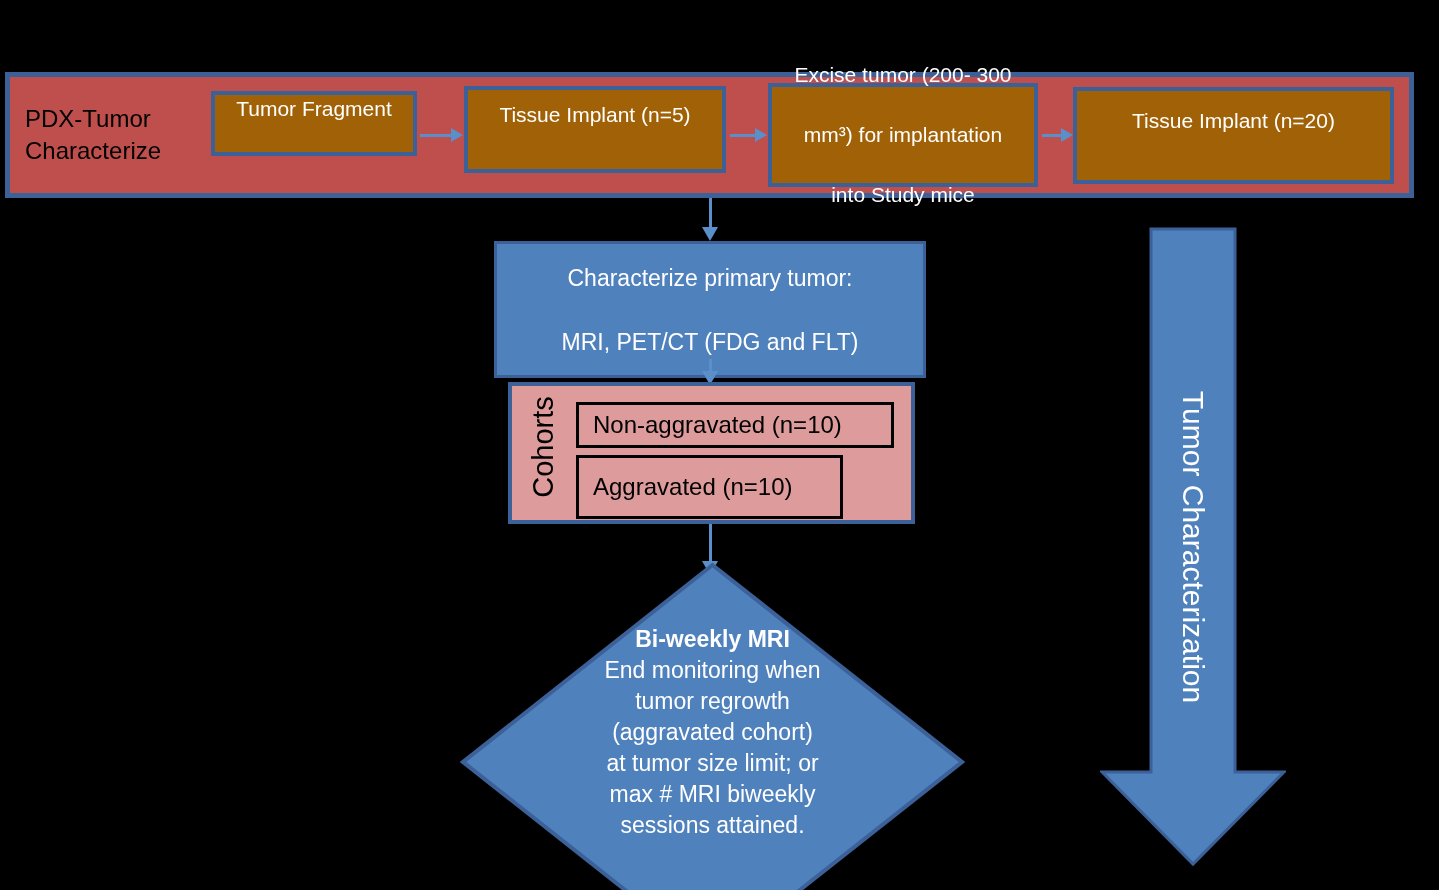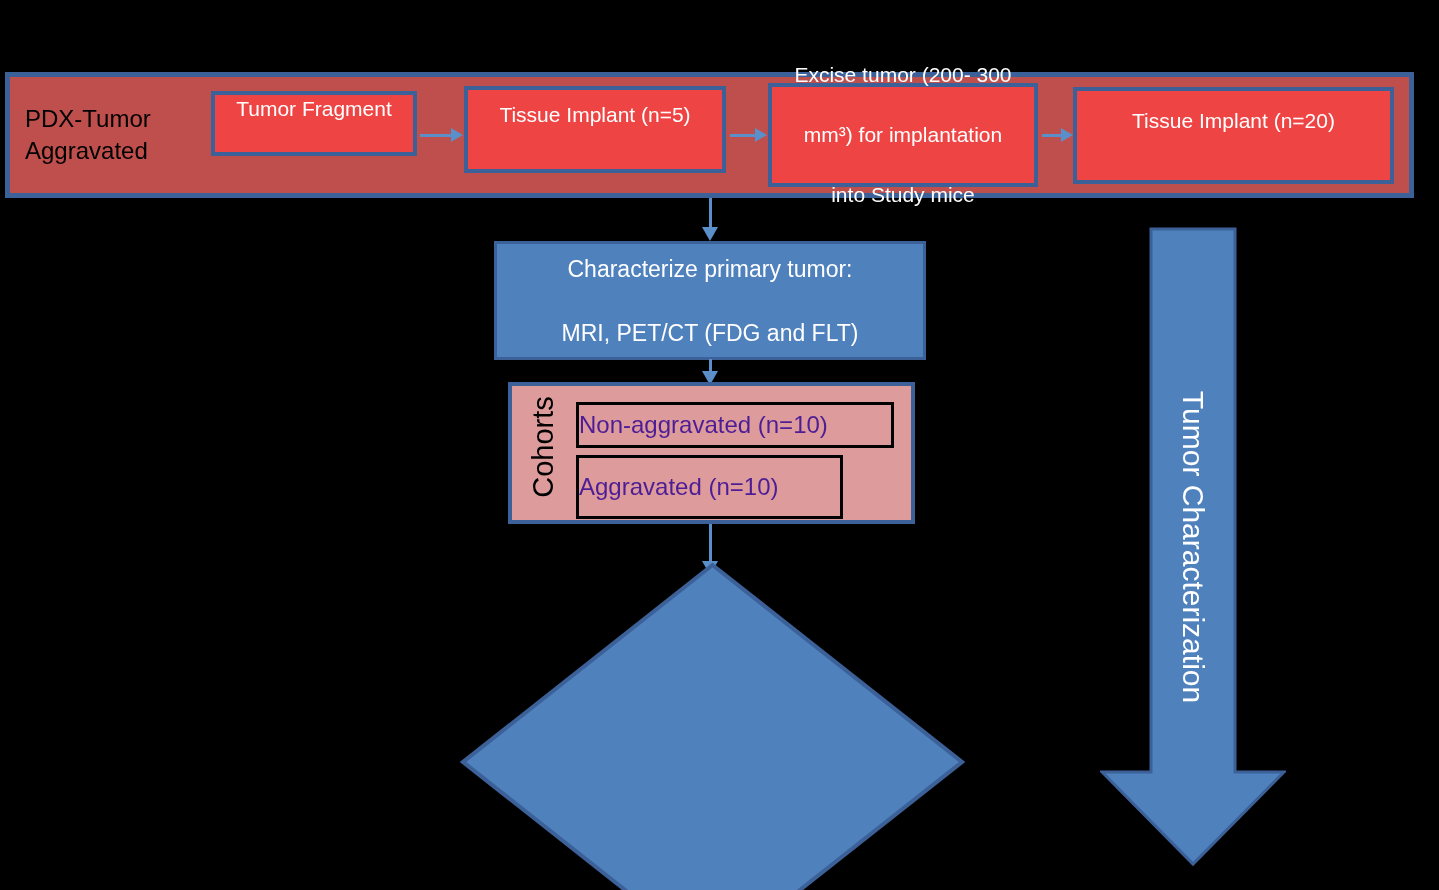--- a/index.html
+++ b/index.html
@@ -34,21 +34,21 @@
     left: 15px;
     top: 26px;
     width: 190px;
     color: #000000;
     font-size: 24px;
     line-height: 32px;
     text-align: left;
   }
   .pdx-box {
     position: absolute;
-    background: #ef4444;
+    background: #a16207;
     border: 4px solid #3C6199;
     box-sizing: border-box;
     color: #FFFFFF;
     font-size: 21px;
     line-height: 30px;
     text-align: center;
     display: flex;
     align-items: center;
     justify-content: center;
     padding: 8px 6px;
@@ -97,21 +97,21 @@
   #v-arrow-0 { top: 198px; height: 30px; }
   #v-arrow-1 { top: 359px; height: 13px; }
   #v-arrow-2 { top: 524px; height: 38px; }
 
   
   .char-box {
     position: absolute;
     left: 494px;
     top: 241px;
     width: 432px;
-    height: 119px;
+    height: 137px;
     background: #4F81BD;
     border: 3px solid #3C6199;
     box-sizing: border-box;
     color: #FFFFFF;
     font-size: 23px;
     line-height: 32px;
     text-align: center;
     display: flex;
     align-items: center;
     justify-content: flex-end;
@@ -138,24 +138,25 @@
     color: #000000;
     font-size: 29px;
     line-height: 30px;
     text-align: center;
     white-space: nowrap;
   }
   .cohort-item {
     position: absolute;
     border: 3px solid #000000;
     box-sizing: border-box;
-    color: #4c1d95;
+    color: #000000;
     font-size: 24px;
     display: flex;
     align-items: center;
+    padding-left: 14px;
     background: transparent;
   }
   #cohort-item-0 { left: 64px; top: 16px; width: 318px; height: 46px; }
   #cohort-item-1 { left: 64px; top: 69px; width: 267px; height: 64px; }
 
   
   .diamond-wrap {
     position: absolute;
     left: 460px;
     top: 562px;
@@ -194,21 +195,21 @@
     font-size: 30px;
     white-space: nowrap;
   }
 </style>
 </head>
 <body>
 
 <div id="canvas">
 
   <div class="banner">
-    <div class="banner-title">PDX-Tumor Aggravated</div>
+    <div class="banner-title">PDX-Tumor Characterize</div>
   </div>
 
   <div class="pdx-box" id="pdx-box-0">
     <span>
       <span>Tumor Fragment</span><br>
     </span>
   </div>
 
   <div class="h-arrow" id="h-arrow-0"></div>
 
@@ -256,20 +257,29 @@
       <span>Aggravated (n=10)</span>
     </div>
   </div>
 
   <div class="v-arrow" id="v-arrow-2"></div>
 
   <div class="diamond-wrap">
     <svg class="diamond-svg" width="505" height="400" viewBox="0 0 505 400">
       <polygon points="252.5,3 502,200 252.5,397 3,200" fill="#4F81BD" stroke="#3C6199" stroke-width="4"></polygon>
     </svg>
+    <div class="diamond-text">
+      <span class="bold">Bi-weekly MRI</span><br>
+      <span>End monitoring when</span><br>
+      <span>tumor regrowth</span><br>
+      <span>(aggravated cohort)</span><br>
+      <span>at tumor size limit; or</span><br>
+      <span>max # MRI biweekly</span><br>
+      <span>sessions attained.</span>
+    </div>
   </div>
 
   <div class="big-arrow-wrap">
     <svg width="186" height="640" viewBox="0 0 186 640">
       <polygon points="51,2 135,2 135,545 184,545 93,637 2,545 51,545" fill="#4F81BD" stroke="#3C6199" stroke-width="3"></polygon>
     </svg>
     <div class="big-arrow-label">Tumor Characterization</div>
   </div>
 
 </div>

